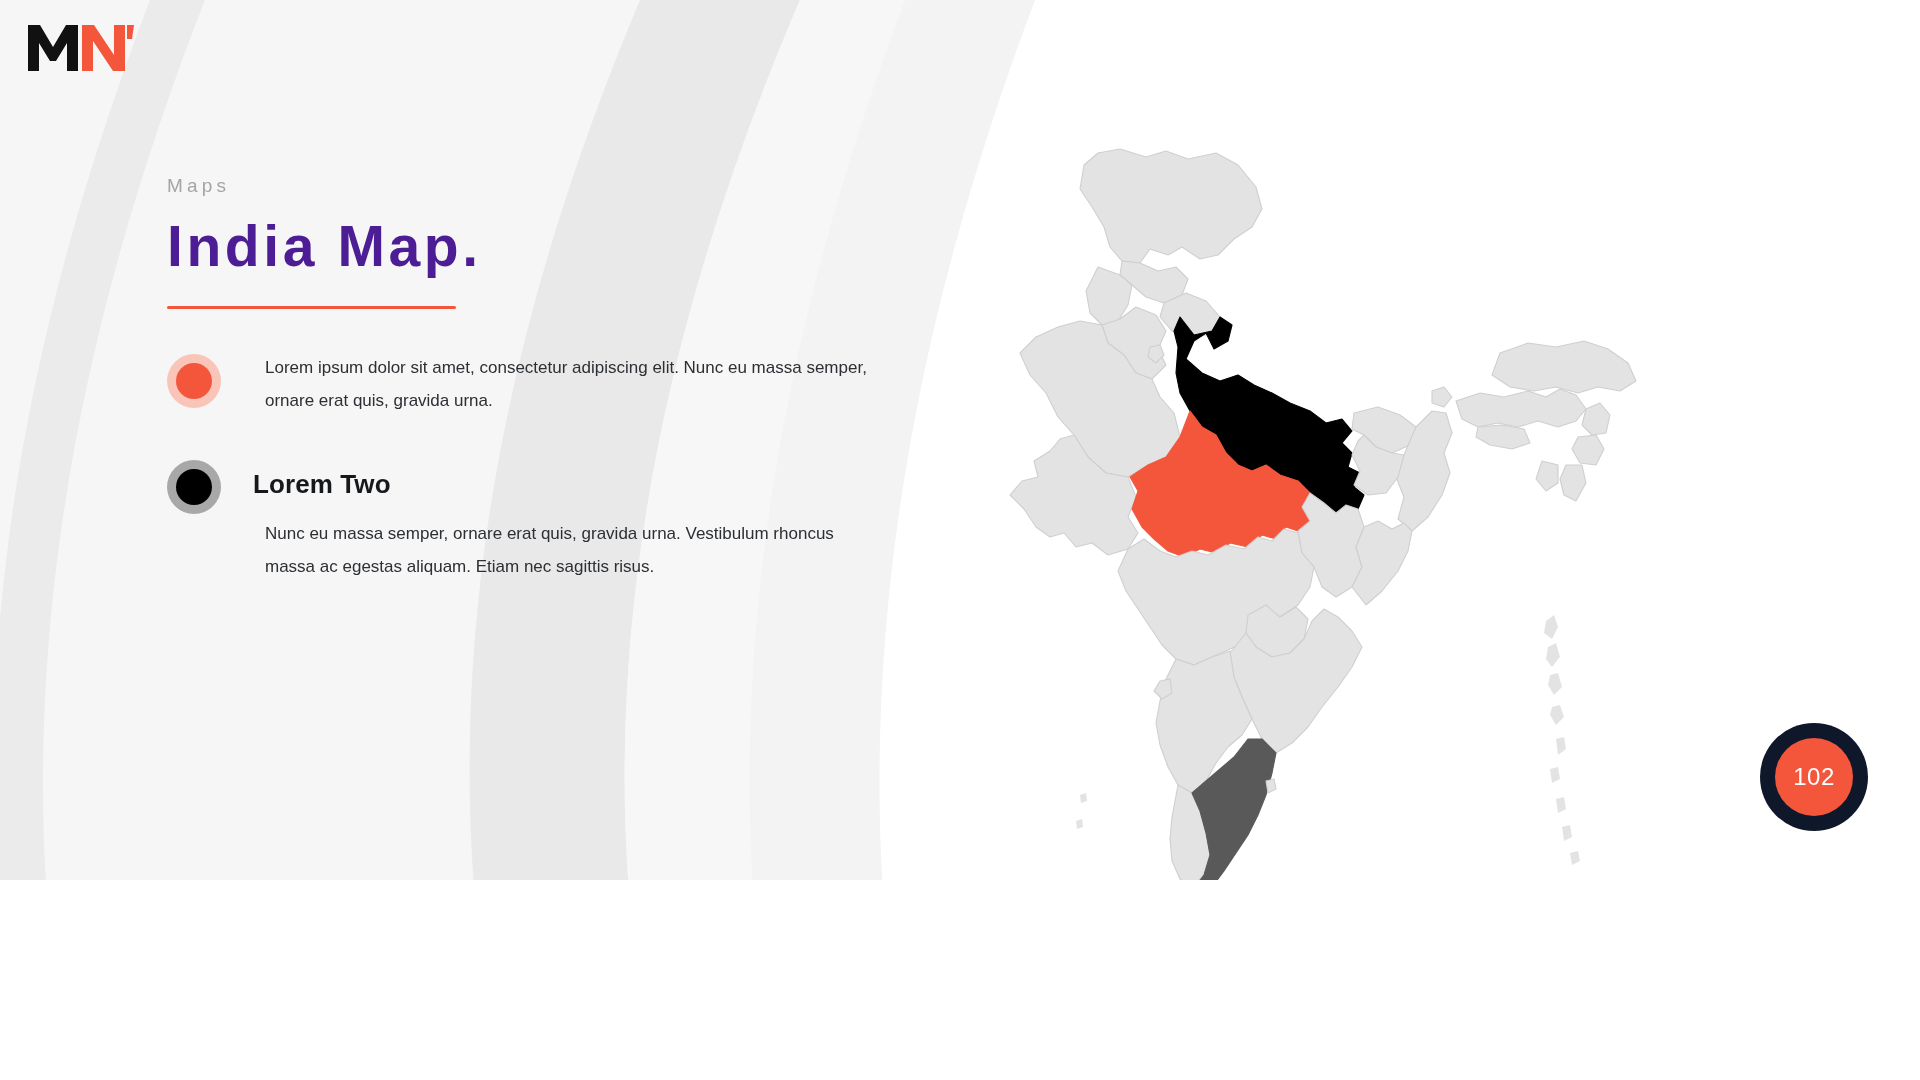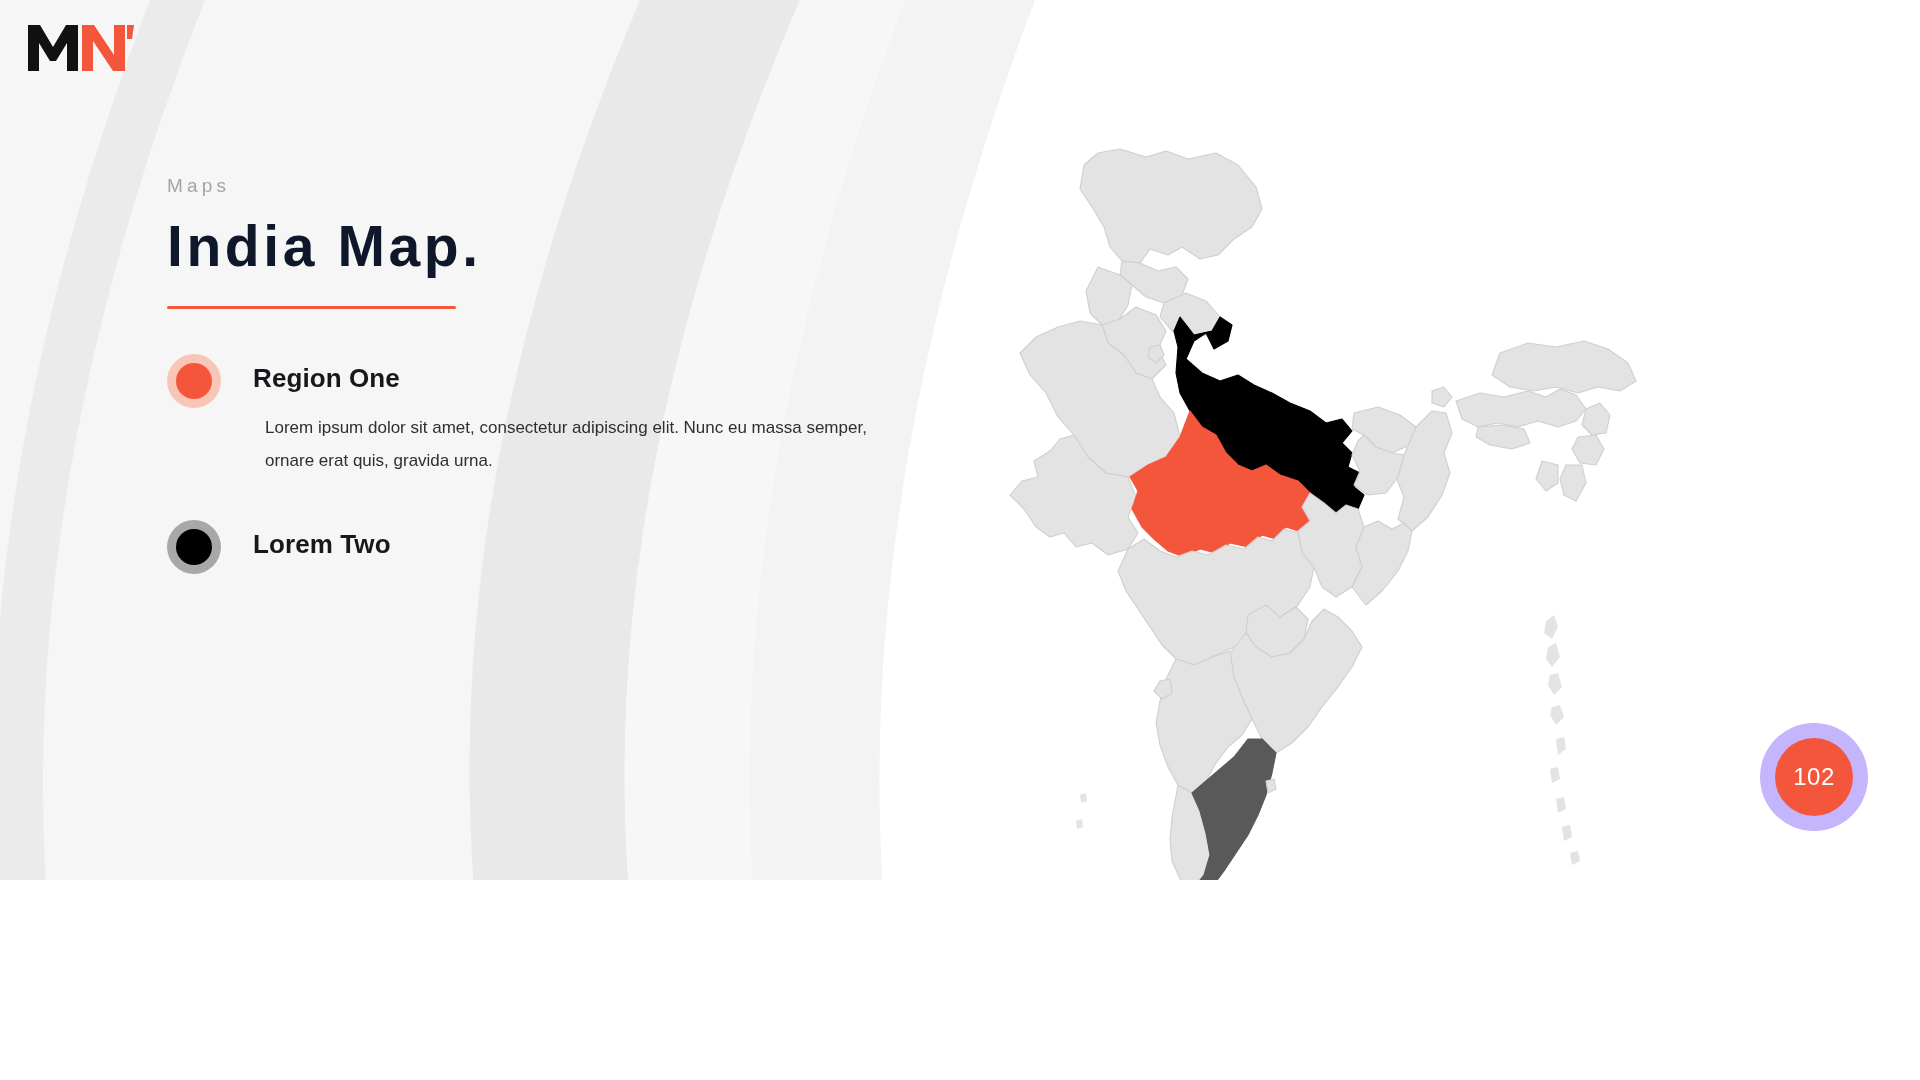--- a/index.html
+++ b/index.html
@@ -57,21 +57,21 @@
     color: #a5a5a5;
     font-weight: 400;
     line-height: 1;
     margin: 0 0 22px 0;
   }
 
   .headline {
     font-size: 57px;
     font-weight: 700;
     letter-spacing: 3.6px;
-    color: #0f172a;
+    color: #4c1d95;
     line-height: 1.05;
     margin: 0;
     white-space: nowrap;
   }
 
   .rule {
     margin-top: 29px;
     width: 289px;
     height: 3px;
     background: #f4563c;
@@ -139,21 +139,21 @@
   .map-wrap svg { display: block; width: 100%; height: 100%; }
 
   
   .page-badge {
     position: absolute;
     right: 52px;
     bottom: 49px;
     width: 108px;
     height: 108px;
     border-radius: 50%;
-    background: #c4b5fd;
+    background: #0f172a;
     display: flex;
     align-items: center;
     justify-content: center;
     z-index: 30;
   }
   .page-badge .inner {
     width: 78px;
     height: 78px;
     border-radius: 50%;
     background: #f4563c;
@@ -210,29 +210,29 @@
     <h1 class="headline">India Map.</h1>
 
     <div class="rule"></div>
 
     <div class="regions">
 
       <div class="region">
         <div class="marker" style="background:#f9c5b9">
           <div class="dot" style="background:#f4563c"></div>
         </div>
-        <div class="region-title">Region One</div>
         <p class="region-body">Lorem ipsum dolor sit amet, consectetur adipiscing elit. Nunc eu massa semper, ornare erat quis, gravida urna.</p>
       </div>
 
       <div class="region">
         <div class="marker" style="background:#a8a8a8">
           <div class="dot" style="background:#000000"></div>
         </div>
         <div class="region-title">Lorem Two</div>
+        <p class="region-body">Nunc eu massa semper, ornare erat quis, gravida urna. Vestibulum rhoncus massa ac egestas aliquam. Etiam nec sagittis risus.</p>
       </div>
 
 
     </div>
   </div>
 
   <div class="map-wrap">
     <svg viewBox="0 0 700 775">
       <g stroke="#cfcfcf" stroke-width="1.1" stroke-linejoin="round">
 

